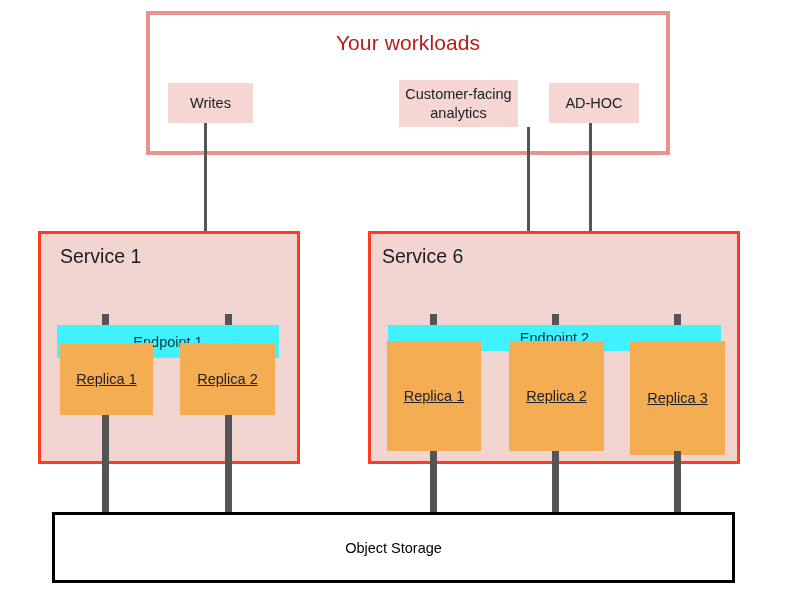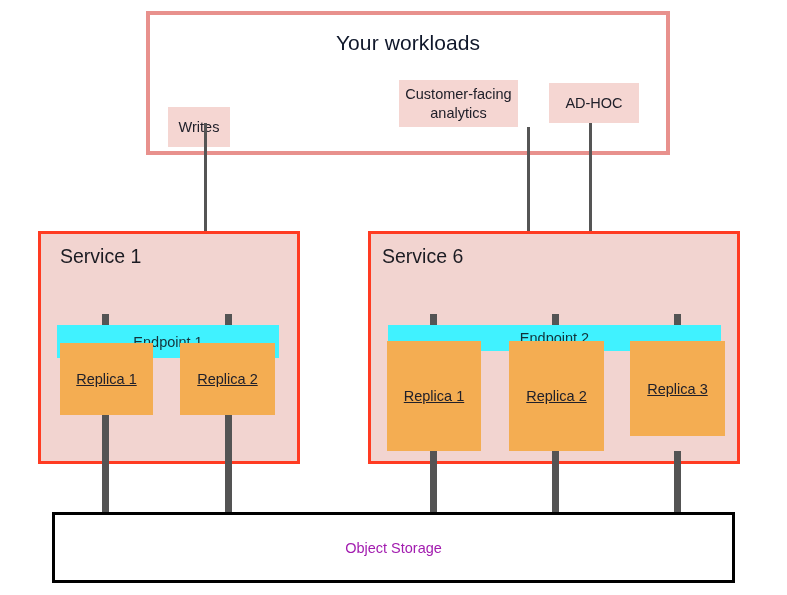--- a/index.html
+++ b/index.html
@@ -29,37 +29,37 @@
     background: #ffffff;
     border: 4px solid #e8918d;
     box-sizing: border-box;
   }
   .workloads-title {
     left: 146px;
     top: 31px;
     width: 524px;
     text-align: center;
     font-size: 21px;
-    color: #0f172a;
+    color: #b91c1c;
     letter-spacing: .1px;
   }
 
   
   .chip {
     background: #f5d6d2;
     color: #20202a;
     font-size: 14.5px;
     display: flex;
     align-items: center;
     justify-content: center;
     text-align: center;
     line-height: 1.25;
     box-sizing: border-box;
   }
-  .chip-writes   { left: 168px; top: 83px;  width: 62px;  height: 40px; margin-top: 24px; }
+  .chip-writes   { left: 168px; top: 83px;  width: 85px;  height: 40px; }
   .chip-cfa      { left: 383px; top: 80px;  width: 119px; height: 47px; margin-left: 16px; }
   .chip-adhoc    { left: 549px; top: 83px;  width: 90px;  height: 40px; }
 
   
   .service-box {
     background: #f2d4d0;
     border: 3px solid #ff3b22;
     box-sizing: border-box;
   }
   .service-1 { left: 38px;  top: 231px; width: 262px; height: 233px; }
@@ -94,36 +94,36 @@
     display: flex;
     align-items: center;
     justify-content: center;
     box-sizing: border-box;
     text-decoration: underline;
   }
   .s1-r1 { left: 60px;  top: 343px; width: 93px;  height: 72px; }
   .s1-r2 { left: 180px; top: 343px; width: 95px;  height: 72px; }
   .s2-r1 { left: 387px; top: 341px; width: 94px;  height: 110px; }
   .s2-r2 { left: 509px; top: 341px; width: 95px;  height: 110px; }
-  .s2-r3 { left: 630px; top: 341px; width: 95px;  height: 95px; }
+  .s2-r3 { left: 630px; top: 341px; width: 95px;  height: 114px; }
 
   
   .object-storage {
     left: 52px;
     top: 512px;
     width: 683px;
     height: 71px;
     background: #ffffff;
     border: 3px solid #000000;
     box-sizing: border-box;
     display: flex;
     align-items: center;
     justify-content: center;
     font-size: 14.5px;
-    color: #a21caf;
+    color: #000000;
   }
 
   
   .conn {
     background: #545454;
     width: 7px;
   }
 
   
   .arrow-line {

